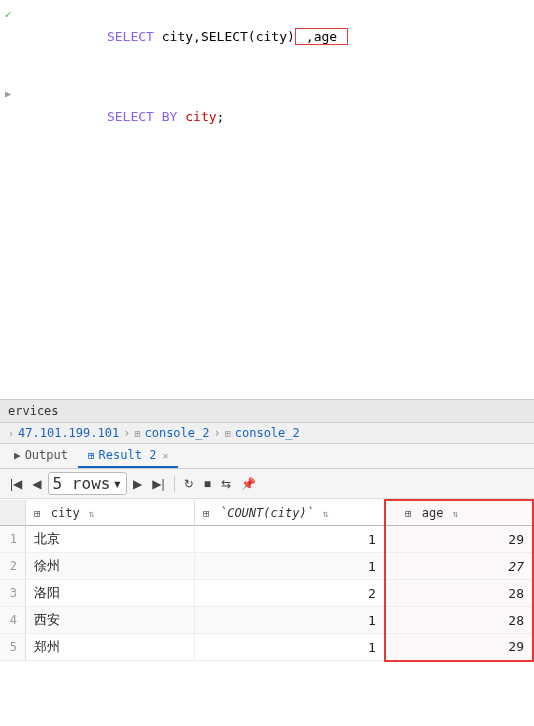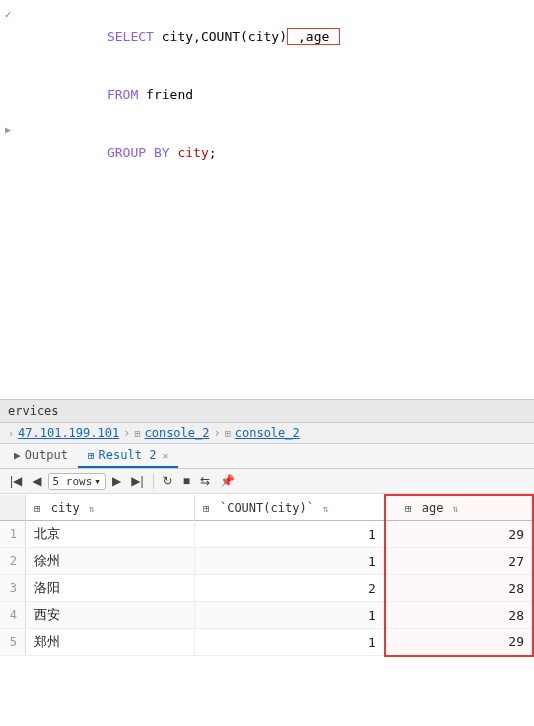--- a/index.html
+++ b/index.html
@@ -75,21 +75,21 @@
       padding: 3px 8px;
       font-size: 12px;
       color: #555;
       border-bottom: 1px solid #ccc;
       display: flex;
       align-items: center;
       gap: 4px;
     }
 
     .breadcrumb-sep { color: #999; }
-    .breadcrumb-link { color: #1565c0; cursor: pointer; text-decoration: underline; }
+    .breadcrumb-link { color: #1565c0; cursor: pointer; }
     .breadcrumb-icon { color: #999; font-size: 10px; }
 
     .tabs-bar {
       display: flex;
       align-items: center;
       background: #f5f5f5;
       border-bottom: 1px solid #ccc;
       padding: 0 4px;
     }
 
@@ -134,21 +134,21 @@
       color: #444;
       border: none;
       background: none;
       border-radius: 2px;
     }
 
     .rows-selector {
       display: flex;
       align-items: center;
       gap: 2px;
-      font-size: 11px;
+      font-size: 16px;
       color: #333;
       border: 1px solid #bbb;
       border-radius: 3px;
       padding: 1px 4px;
       background: #fff;
       cursor: pointer;
     }
 
     .toolbar-sep { width: 1px; height: 16px; background: #ccc; margin: 0 3px; }
 
@@ -240,37 +240,34 @@
 </head>
 <body>
 
 <div class="editor-area">
   <div class="editor-line">
     <div class="line-indicator">
       <span class="checkmark">✓</span>
     </div>
     <div class="line-gutter"></div>
     <div class="line-content">
-      <span class="kw-blue">SELECT </span><span class="col-default">city</span><span class="col-default">,COUNT(city)</span><span style="display:inline; border: 1.5px solid #e53935; padding: 0 10px; color:#000;">,age</span>
+      <span class="kw-blue">SELECT </span><span class="col-default">city</span><span class="col-default">,SELECT(city)</span><span style="display:inline; border: 1.5px solid #e53935; padding: 0 10px; color:#000;">,age</span>
     </div>
   </div>
   <div class="editor-line">
     <div class="line-indicator"></div>
     <div class="line-gutter"></div>
-    <div class="line-content">
-      <span class="kw-blue">FROM </span><span class="col-default">friend</span>
-    </div>
   </div>
   <div class="editor-line">
     <div class="line-indicator">
       <span class="arrow-indicator">▶</span>
     </div>
     <div class="line-gutter"></div>
     <div class="line-content">
-      <span class="kw-blue">GROUP BY </span><span class="kw-red">city</span><span class="col-default">;</span>
+      <span class="kw-blue">SELECT BY </span><span class="kw-red">city</span><span class="col-default">;</span>
     </div>
   </div>
 </div>
 
 <div class="bottom-panel">
   <div class="services-bar">
     <span>ervices</span>
   </div>
   <div class="breadcrumb-bar">
     <span class="breadcrumb-icon">›</span>
@@ -311,21 +308,21 @@
   <div class="result-table-container">
     <table>
       <thead>
         <tr>
           <th style="width:24px; background:#f0f0f0;"></th>
           <th style="width:160px;">
             <span class="col-icon">⊞</span>
             <span>city</span>
             <span class="sort-icon">⇅</span>
           </th>
-          <th style="width:180px;">
+          <th style="width:180px;font-style:italic;">
             <span class="col-icon">⊞</span>
             <span>`COUNT(city)`</span>
             <span class="sort-icon">⇅</span>
           </th>
           <th class="th-highlighted highlight-top" style="width:140px; background:#fff8f8;padding-left:19px;">
             <span class="col-icon">⊞</span>
             <span>age</span>
             <span class="sort-icon">⇅</span>
           </th>
         </tr>
@@ -334,21 +331,21 @@
       <tr>
             <td class="row-num">1</td>
             <td>北京</td>
             <td class="num-val">1</td>
             <td class="num-val col-highlighted" style="background: rgb(255, 248, 248);">29</td>
           </tr>
           <tr>
             <td class="row-num">2</td>
             <td>徐州</td>
             <td class="num-val">1</td>
-            <td class="num-val col-highlighted" style="background: rgb(255, 248, 248);">27</td>
+            <td class="num-val col-highlighted" style="background: rgb(255, 248, 248); font-style: italic;">27</td>
           </tr>
           <tr>
             <td class="row-num">3</td>
             <td>洛阳</td>
             <td class="num-val">2</td>
             <td class="num-val col-highlighted" style="background: rgb(255, 248, 248);">28</td>
           </tr>
           <tr>
             <td class="row-num">4</td>
             <td>西安</td>

